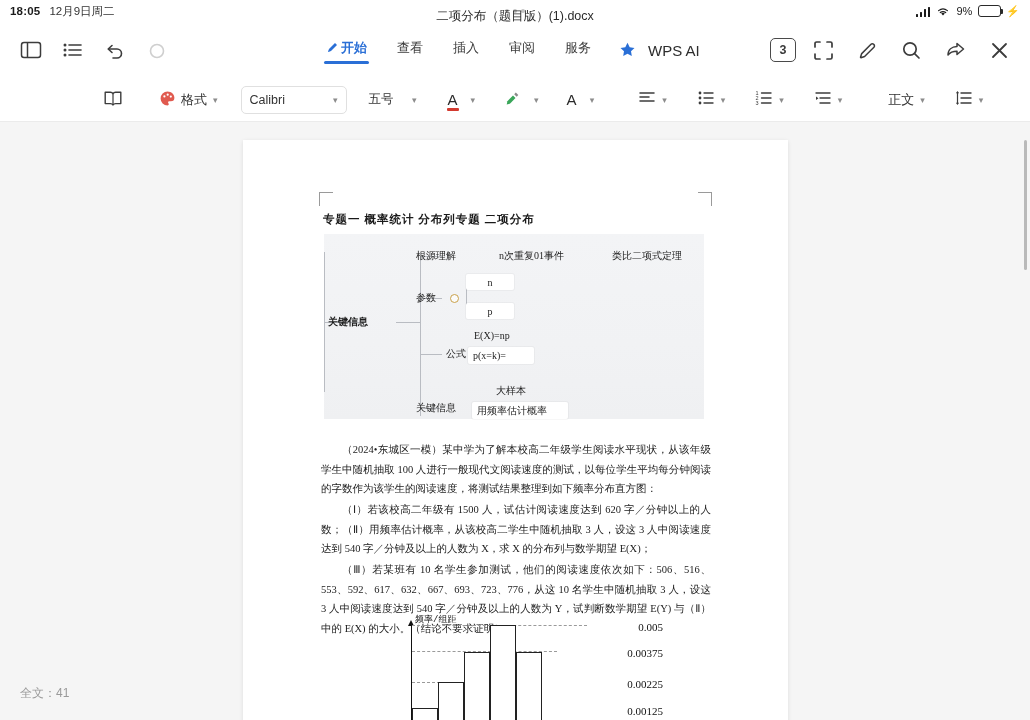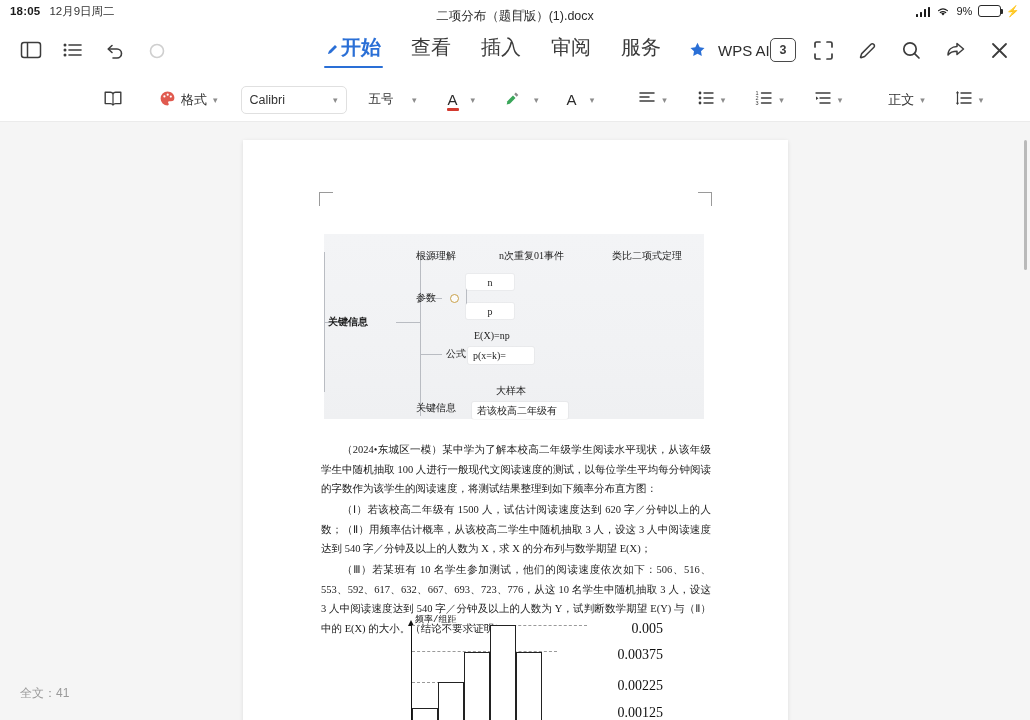--- a/index.html
+++ b/index.html
@@ -76,21 +76,21 @@
   .icobtn {
     width: 34px; height: 34px; border-radius: 6px;
     display: flex; align-items: center; justify-content: center;
     color: #3c3c3c; background: transparent; border: none;
     flex: none;
   }
   .hdr-left { display: flex; align-items: center; gap: 8px; }
   .hdr-right { margin-left: auto; display: flex; align-items: center; gap: 10px; }
   .tabs { display: flex; align-items: center; gap: 26px; margin-left: 150px; }
   .tab {
-    font-size: 20px; color: #3b3b3b; position: relative;
+    font-size: 13px; color: #3b3b3b; position: relative;
     padding: 4px 2px 9px 2px; white-space: nowrap;
   }
   .tab.active { color: #2a6fd6; font-weight: 600; }
   .tab.active:after {
     content: ""; position: absolute; left: 0; right: 0; bottom: 2px;
     height: 2.5px; border-radius: 2px; background: #2a6fd6;
   }
   .tab .pen-ico { display: inline-block; vertical-align: -2px; margin-right: 2px; }
   .ai-item { display: flex; align-items: center; gap: 12px; font-size: 15px; color: #2d2d2d; }
   .ai-logo { width: 17px; height: 16px; display: block; }
@@ -200,21 +200,21 @@
   }
 
   
   .chartbox { position: absolute; left: 120px; top: 485px; width: 300px; height: 120px; }
   .chart-axis-y { position: absolute; left: 48px; top: 0; width: 1px; height: 108px; background: #111; }
   .chart-ylab {
     position: absolute; left: 52px; top: -12px; font-size: 9px; color: #111;
     font-family: Liberation Mono, monospace; white-space: nowrap;
   }
   .tick {
-    position: absolute; right: 0; font-size: 14px; color: #111;
+    position: absolute; right: 0; font-size: 11px; color: #111;
     font-family: "Liberation Serif", serif; white-space: nowrap;
     text-align: right; width: 46px;
   }
   .gridline { position: absolute; height: 1px; border-top: 1px dashed #9a9a9a; left: 49px; }
   .bar { position: absolute; border: 1px solid #222; background: #ffffff; }
   .arrow-up {
     position: absolute; left: 45px; top: -5px;
     width: 0; height: 0; border-left: 3.5px solid transparent;
     border-right: 3.5px solid transparent; border-bottom: 6px solid #111;
   }
@@ -505,20 +505,21 @@
     </div>
   </div>
 
   <div class="docarea">
 
     <div class="page">
 
       <div class="crop-mark crop-tl"></div>
       <div class="crop-mark crop-tr"></div>
 
+      <div class="doc-heading">专题一  概率统计    分布列专题    二项分布</div>
 
       <div class="mindmap">
 
         <div class="mm-line" style="left:0px; top:18px; width:1px; height:140px;"></div>
         <div class="mm-line" style="left:0px; top:88px; width:40px; height:1px;"></div>
         <div class="mm-label" style="left:4px; top:81px; font-weight:600;">关键信息</div>
 
         <div class="mm-line" style="left:96px; top:22px; width:1px; height:160px;"></div>
         <div class="mm-line" style="left:72px; top:88px; width:24px; height:1px;"></div>
 
@@ -535,21 +536,21 @@
         <div class="mm-box" style="left:142px; top:69px; width:48px; height:16px; justify-content:center;">p</div>
 
         <div class="mm-line" style="left:96px; top:120px; width:22px; height:1px;"></div>
         <div class="mm-label" style="left:97px; top:113px;margin-left:25px;">公式</div>
         <div class="mm-label" style="left:150px; top:96px;">E(X)=np</div>
         <div class="mm-box" style="left:144px; top:113px; width:66px; height:17px;">p(x=k)=</div>
 
         <div class="mm-line" style="left:96px; top:174px; width:22px; height:1px;"></div>
         <div class="mm-label" style="left:92px; top:167px;">关键信息</div>
         <div class="mm-label" style="left:172px; top:150px;">大样本</div>
-        <div class="mm-box" style="left:148px; top:168px; width:96px; height:17px;">若该校高二年级有</div>
+        <div class="mm-box" style="left:148px; top:168px; width:96px; height:17px;">用频率估计概率</div>
       </div>
 
       <div class="para" style="top:300px;">（2024•东城区一模）某中学为了解本校高二年级学生阅读水平现状，从该年级学生中随机抽取 100 人进行一般现代文阅读速度的测试，以每位学生平均每分钟阅读的字数作为该学生的阅读速度，将测试结果整理到如下频率分布直方图：</div>
       <div class="para" style="top:360px;">（Ⅰ）若该校高二年级有 1500 人，试估计阅读速度达到 620 字／分钟以上的人数；（Ⅱ）用频率估计概率，从该校高二学生中随机抽取 3 人，设这 3 人中阅读速度达到 540 字／分钟及以上的人数为 X，求 X 的分布列与数学期望 E(X)；</div>
       <div class="para" style="top:420px;">（Ⅲ）若某班有 10 名学生参加测试，他们的阅读速度依次如下：506、516、553、592、617、632、667、693、723、776，从这 10 名学生中随机抽取 3 人，设这 3 人中阅读速度达到 540 字／分钟及以上的人数为 Y，试判断数学期望 E(Y) 与（Ⅱ）中的 E(X) 的大小。（结论不要求证明）</div>
 
       <div class="chartbox">
         <div class="arrow-up"></div>
         <div class="chart-axis-y"></div>
 

